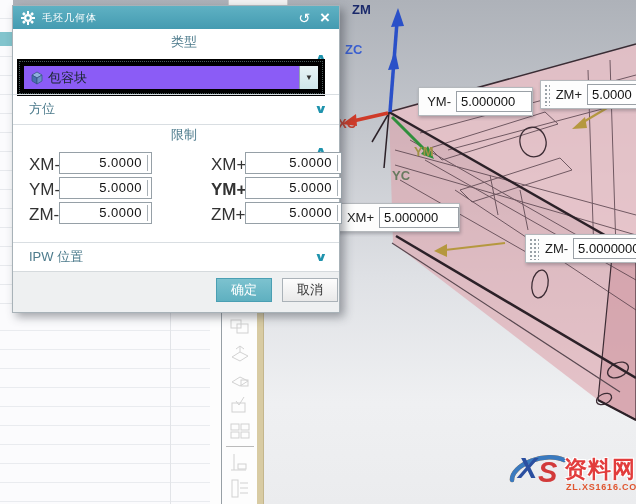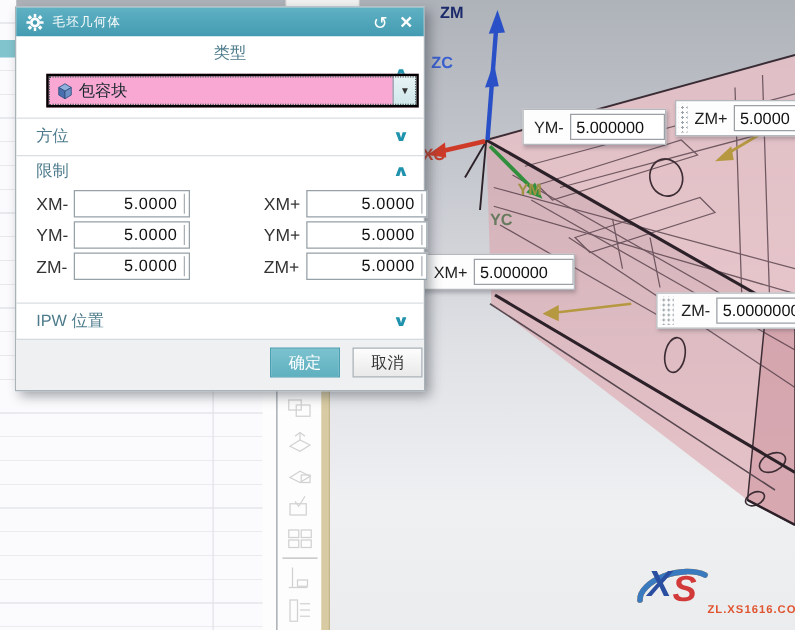--- a/index.html
+++ b/index.html
@@ -28,30 +28,30 @@
   .titlebar .t-title{font-size:10px;letter-spacing:1px;}
   .titlebar .t-btns{margin-left:auto;display:flex;align-items:center;gap:10px;padding-right:9px;}
   .t-reset{font-size:14px;line-height:14px;cursor:pointer;}
   .t-close{font-size:17px;font-weight:bold;line-height:15px;cursor:pointer;}
 
   .sec-row{position:absolute;left:0;right:0;height:22px;display:flex;align-items:center;}
   .sec-label{margin-left:16px;font-size:13px;color:#4d7b8c;}
   .chev{margin-left:auto;margin-right:13px;font-size:12px;color:#1f93ad;font-weight:bold;transform:scaleX(1.4);}
   .sep{position:absolute;left:0;right:0;height:1px;background:#d9dee2;}
 
-  .dropdown{position:absolute;left:24px;top:53px;width:294px;height:23px;
-    background:#f9a8d4;border:2px solid #000000;display:flex;align-items:center;
+  .dropdown{position:absolute;left:4px;top:53px;width:294px;height:23px;
+    background:#8b5cf6;border:7px solid #000000;display:flex;align-items:center;
     outline:1px dotted #4a5a5a;outline-offset:-3px;cursor:pointer;}
   .dropdown .dd-text{font-size:13px;color:#16262a;margin-left:5px;}
   .dd-btn{margin-left:auto;width:18px;align-self:stretch;border-left:1px solid #8fa6ad;
     background:linear-gradient(180deg,#e8f4f6,#cfe6ea);display:flex;align-items:center;justify-content:center;}
   .dd-btn span{font-size:8px;color:#333;}
   .dd-cube{margin-left:5px;display:flex;}
 
-  .fld-label{position:absolute;font-size:14px;color:#333;}
+  .fld-label{position:absolute;font-size:17px;color:#333;}
   .fld{position:absolute;height:20px;background:#fff;border:1px solid #96a0a7;
     font-size:13px;color:#111;text-align:right;line-height:20px;padding-right:9px;
     letter-spacing:.5px;overflow:hidden;white-space:nowrap;}
   .fld::after{content:"";position:absolute;right:3px;top:2px;bottom:2px;width:1px;background:#a8b0b6;}
 
   .footer{position:absolute;left:0;right:0;bottom:0;height:40px;background:#eef0f1;border-top:1px solid #d5dadd;}
   .btn{position:absolute;top:6px;width:54px;height:22px;font-size:13px;display:flex;
     align-items:center;justify-content:center;cursor:pointer;}
   .btn-ok{left:203px;background:linear-gradient(180deg,#7cc2cf,#5fb0c0);border:1px solid #4a9fb3;color:#fff;}
   .btn-cancel{left:269px;background:linear-gradient(180deg,#fdfdfd,#e9e9e9);border:1px solid #aab2b8;color:#333;}
@@ -275,33 +275,33 @@
         </span>
     </div>
     <div class="sep" style="top:88px;"></div>
 
     <div class="sec-row" style="top:92px;">
       <span class="sec-label">方位</span>
       <span class="chev">∨</span>
     </div>
     <div class="sep" style="top:118px;"></div>
 
-    <div class="sec-row" style="top:120px;">
+    <div class="sec-row" style="top:120px;flex-direction:column;">
       <span class="sec-label">限制</span>
       <span class="chev">∧</span>
     </div>
 
     <span class="fld-label" style="left:16px;top:149px;">XM-</span>
     <div class="fld" style="left:46px;top:146px;width:82px;">5.0000</div>
     <span class="fld-label" style="left:198px;top:149px;">XM+</span>
     <div class="fld" style="left:232px;top:146px;width:86px;">5.0000</div>
 
     <span class="fld-label" style="left:16px;top:174px;">YM-</span>
     <div class="fld" style="left:46px;top:171px;width:82px;">5.0000</div>
-    <span class="fld-label" style="left:198px;top:174px;">YM+</span>
+    <span class="fld-label" style="left:198px;top:174px;font-weight:bold;">YM+</span>
     <div class="fld" style="left:232px;top:171px;width:86px;">5.0000</div>
 
     <span class="fld-label" style="left:16px;top:199px;">ZM-</span>
     <div class="fld" style="left:46px;top:196px;width:82px;">5.0000</div>
     <span class="fld-label" style="left:198px;top:199px;">ZM+</span>
     <div class="fld" style="left:232px;top:196px;width:86px;">5.0000</div>
 
     <div class="sep" style="top:236px;"></div>
 
     <div class="sec-row" style="top:240px;">
@@ -315,16 +315,17 @@
     </div>
   </div>
 
   <div class="abs wm">
     <svg width="134" height="56" viewBox="0 0 134 56">
       <path d="M 10 34 A 30 16 -14 0 1 62 14" fill="none" stroke="#e8872a" stroke-width="4.5" stroke-linecap="round"></path>
       <path d="M 62 14 A 30 16 -14 0 1 10 34" fill="none" stroke="#3a7abf" stroke-width="4.5" stroke-linecap="round" transform="rotate(180 36 24)"></path>
     </svg>
     <span class="lx">X</span>
     <span class="ls">S</span>
+    <span class="site">资料网</span>
     <span class="url">ZL.XS1616.COM</span>
   </div>
 
 </div>
 
 </body></html>

